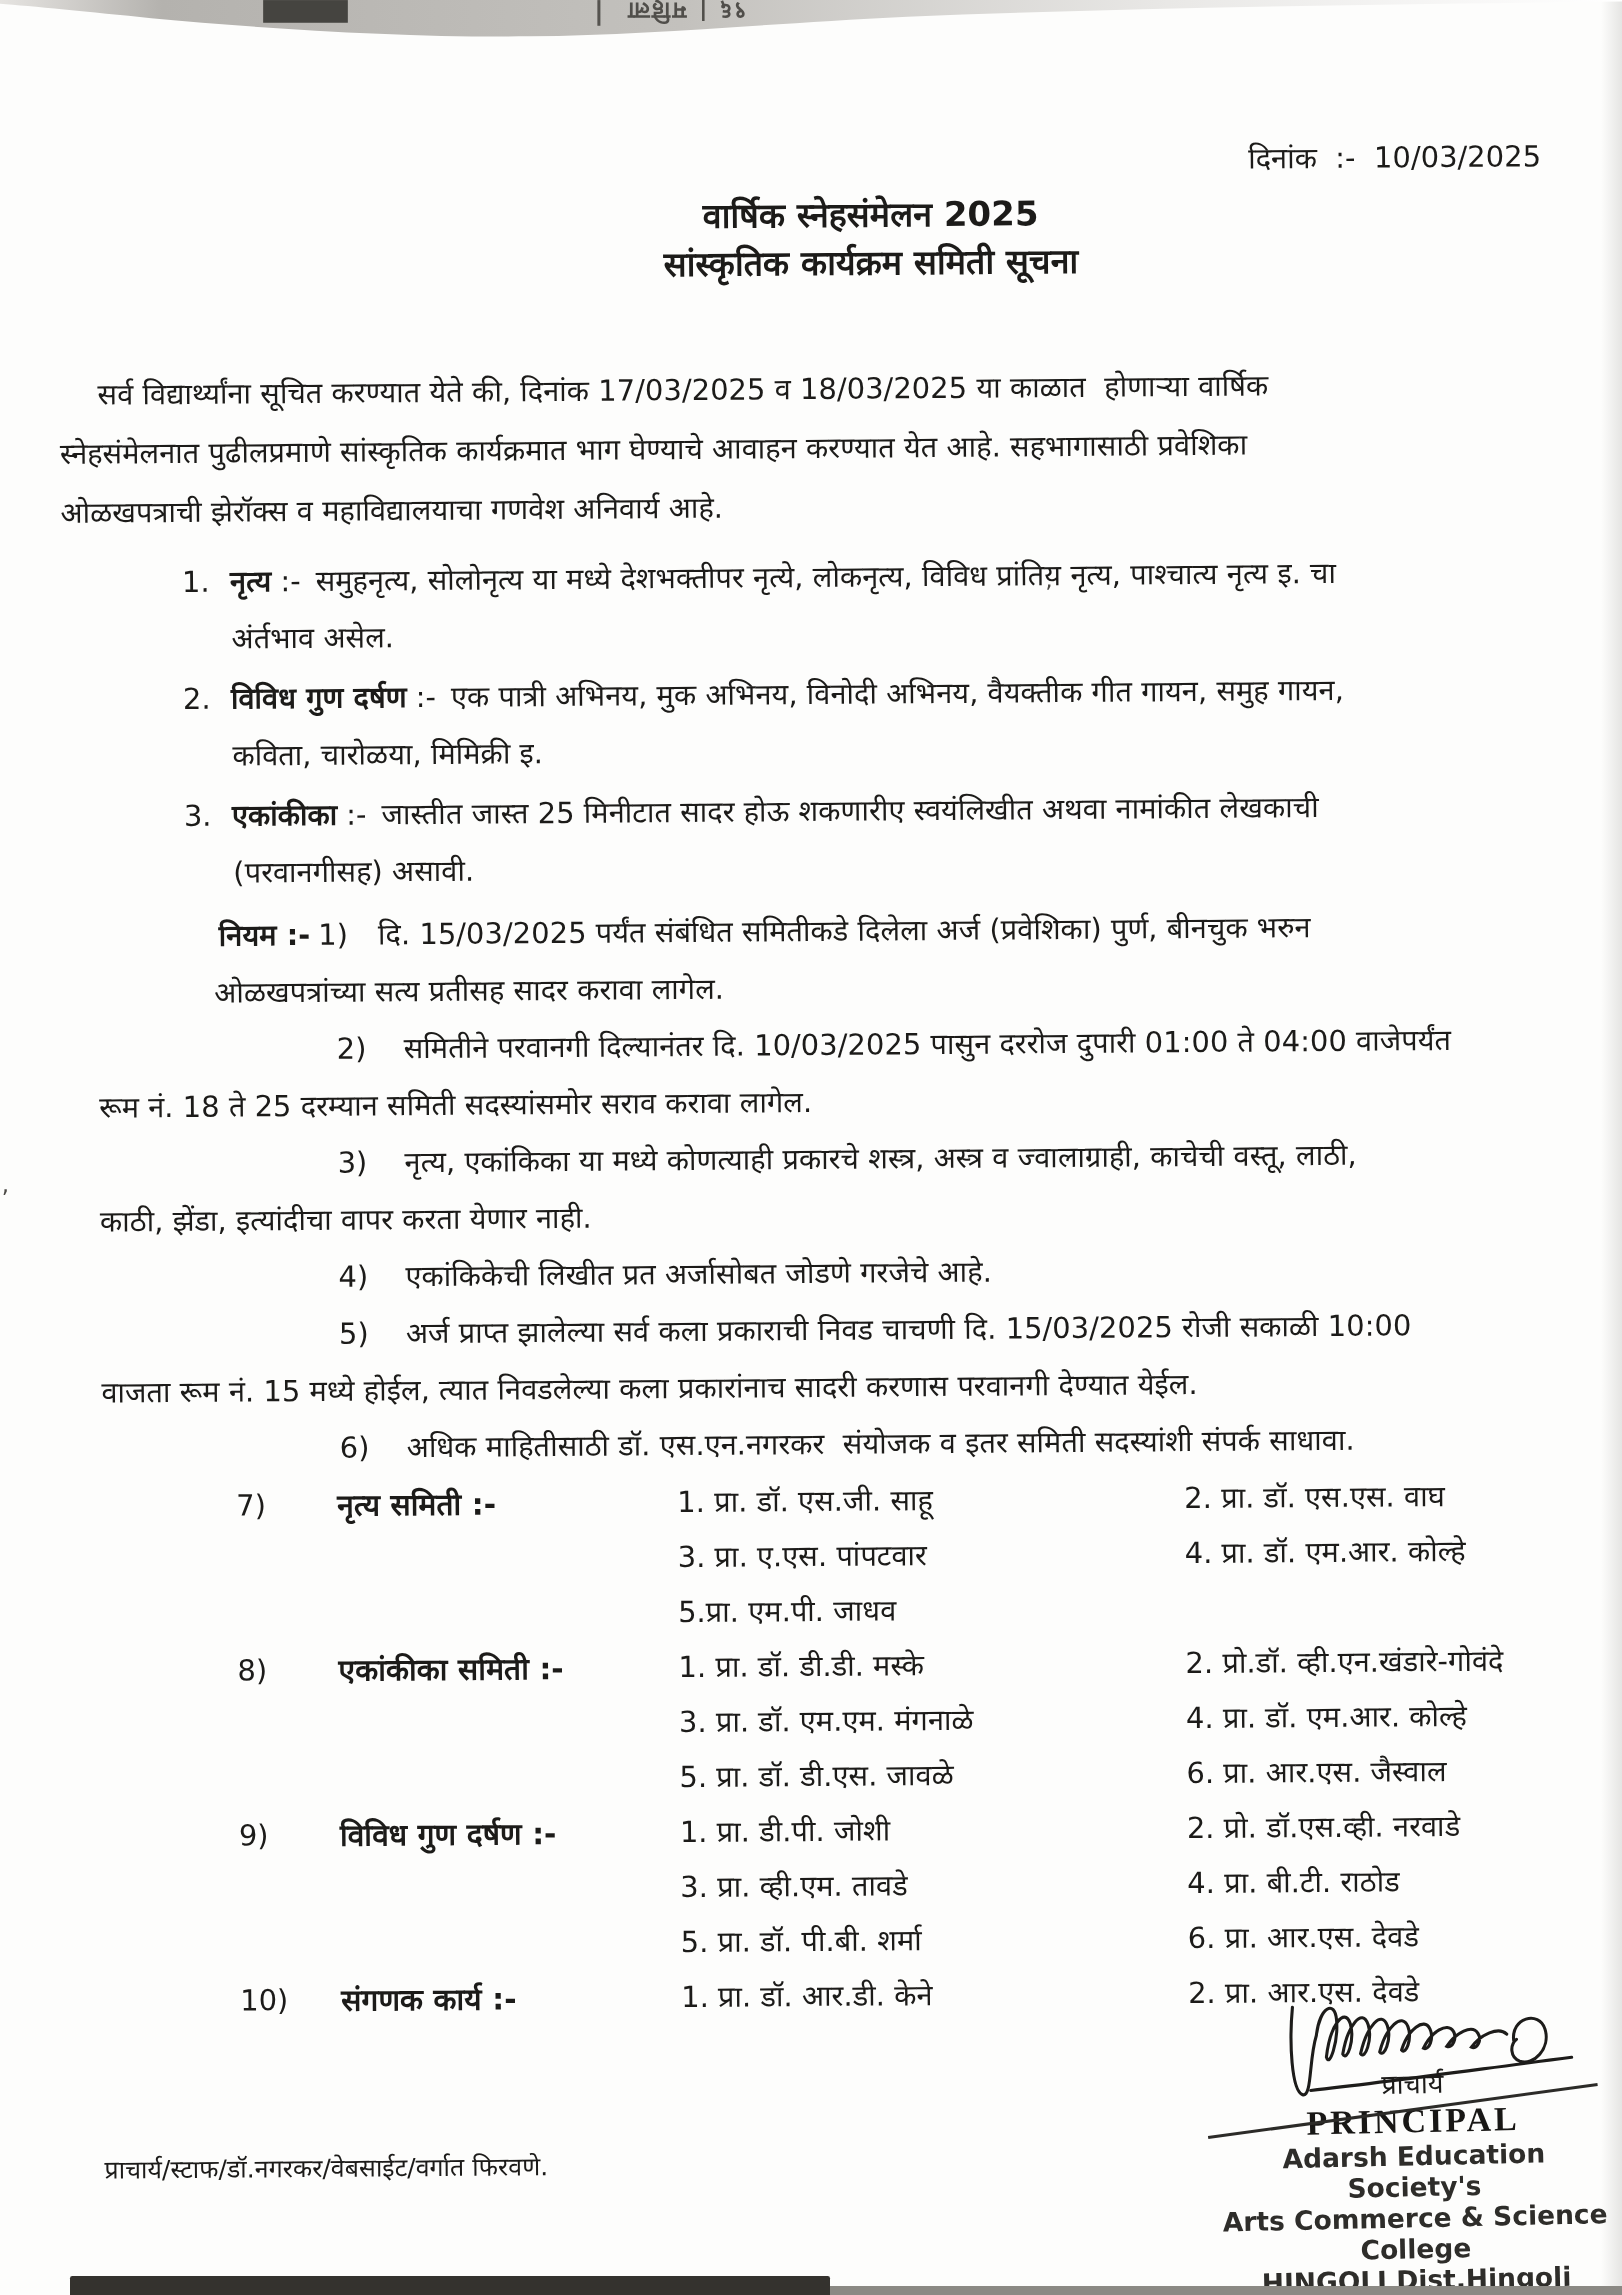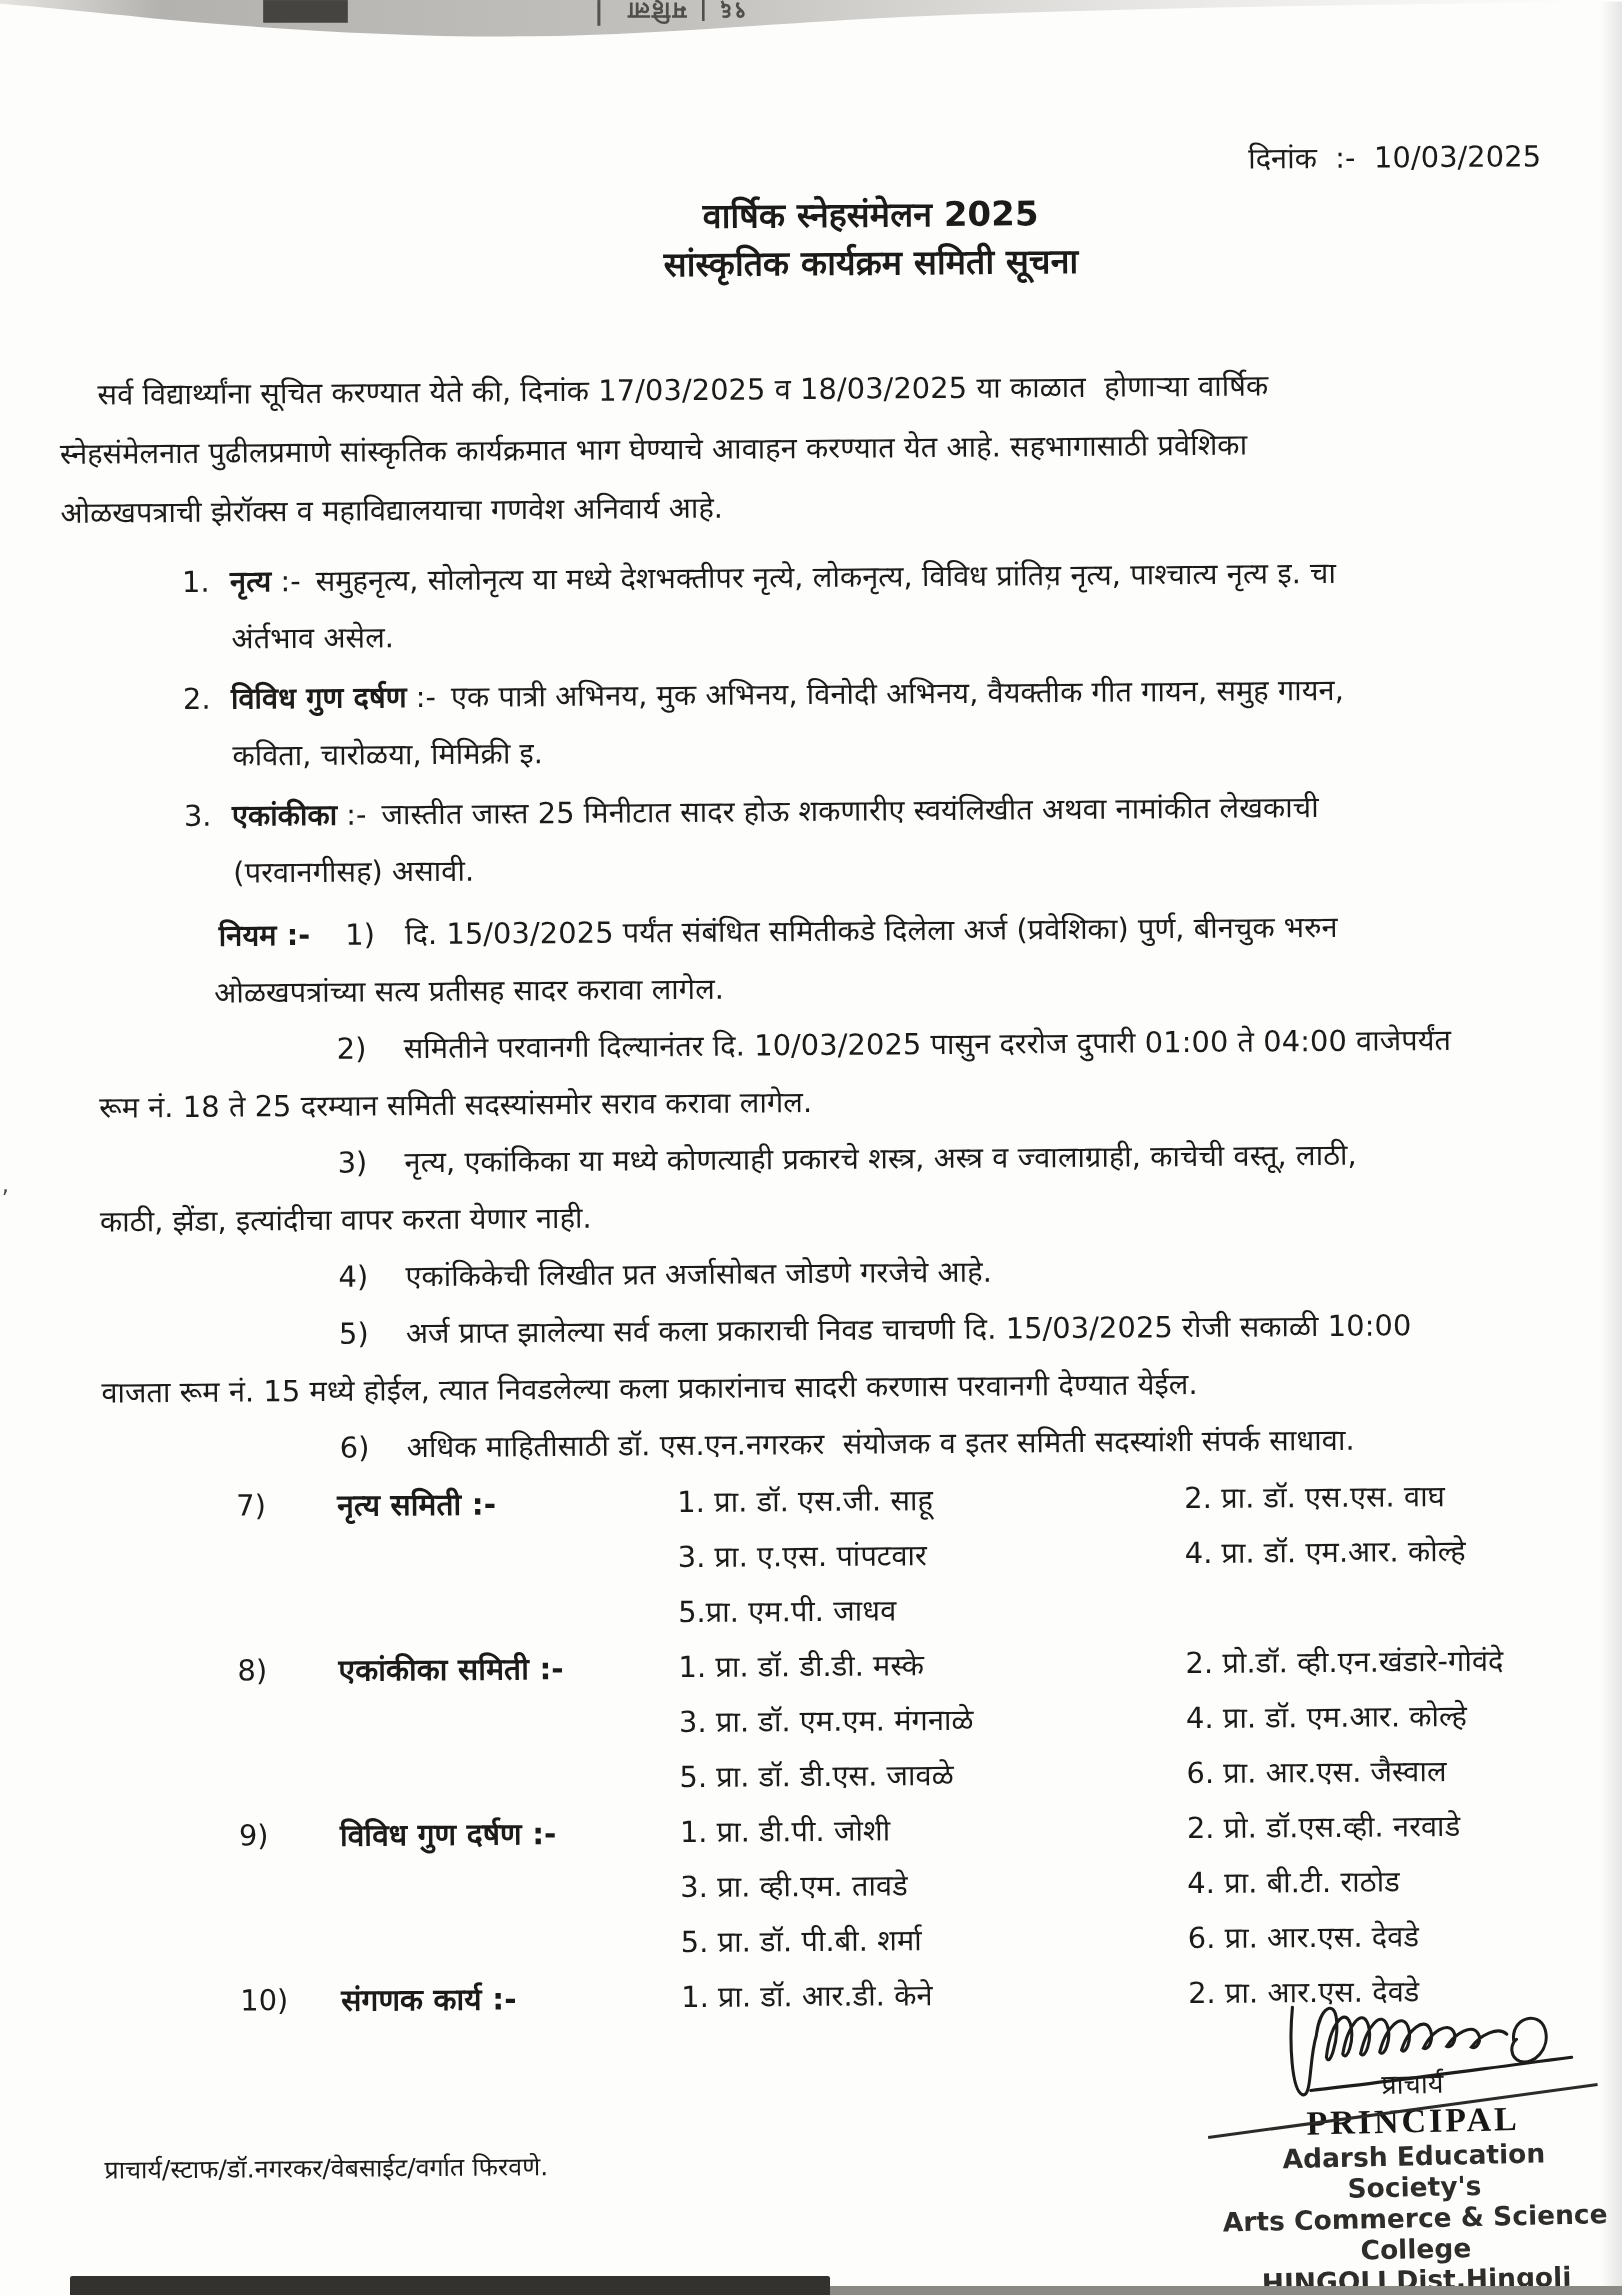--- a/index.html
+++ b/index.html
@@ -39,21 +39,21 @@
   .item .l2{padding-left:170px;}
   .inum{display:inline-block;width:48px;}
   .ilabel{font-weight:bold;margin-right:9px;}
   .isep{margin-right:15px;}
   
   .rules{margin-top:6px;}
   .ind-a{padding-left:155px;}
   .ind-a2{padding-left:150px;}
   .ind-b{padding-left:272px;}
   .ind-c{padding-left:34px;}
-  .rlabel{font-weight:bold;margin-right:35px;}
+  .rlabel{font-weight:bold;margin-right:8px;}
   .rnum{display:inline-block;width:67px;}
   .rnum1{margin-right:30px;}
   
   .committees{margin-top:1.5px;}
   .crow{display:grid;grid-template-columns:269px 340px 507px auto;}
   .crow>div{font-size:29px;line-height:55px;height:55px;white-space:pre;}
   .cnum{padding-left:168px;box-sizing:border-box;}
   .cname{font-weight:bold;font-size:30px !important;}
   
   .footer-note{position:absolute;left:95px;top:2146px;font-size:25px;}

